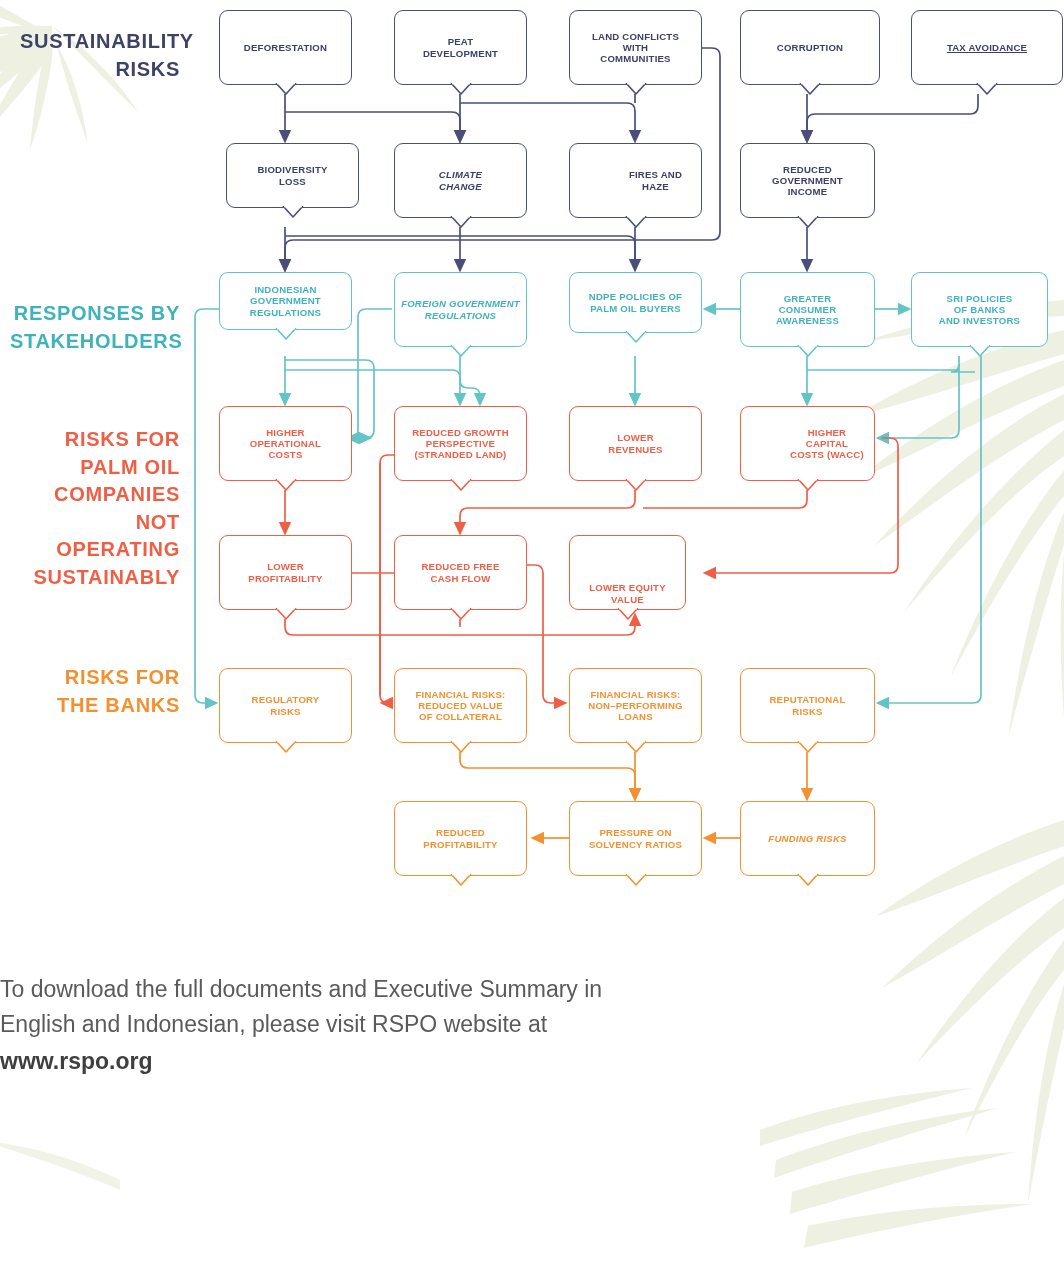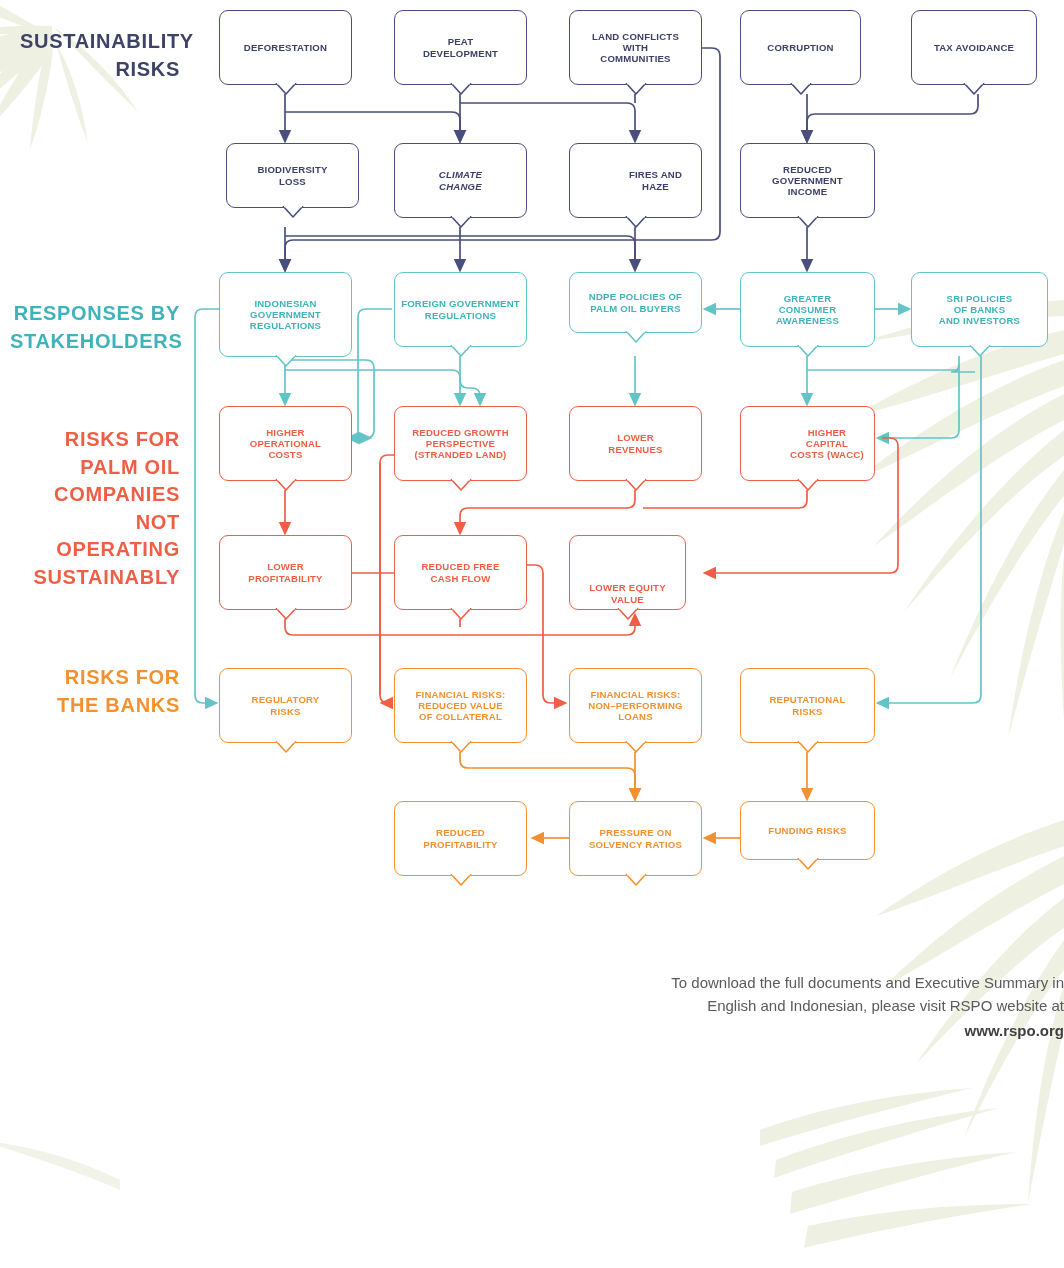--- a/index.html
+++ b/index.html
@@ -36,22 +36,22 @@
     position:absolute;text-align:right;font-weight:700;
     letter-spacing:.7px;line-height:1.38;font-size:20px;z-index:6;
   }
   .tl-risks {color:#3d4266;}
   .tl-resp  {color:#3fb3ba;}
   .tl-palm  {color:#ef5f46;}
   .tl-bank  {color:#f39130;}
 
   
   .footer-text{
-    position:absolute;left:0;right:0;top:972px;text-align:right;
-    color:#5a5a5a;font-size:15px;line-height:1.52;font-weight:400;
+    position:absolute;left:0;right:0;top:972px;text-align:left;
+    color:#5a5a5a;font-size:23px;line-height:1.52;font-weight:400;
   }
   .footer-text .url{display:block;font-weight:700;color:#3f3f3f;margin-top:2px;}
 
   
   .logos{position:absolute;left:0;right:0;top:1110px;height:130px;}
 </style>
 </head>
 <body>
 
 <div id="stage">
@@ -260,28 +260,28 @@
       </div>
       <div class="node tier-risk" style="left: 569px; top: 10px; width: 133px; height: 75px;">
         <span>LAND CONFLICTS
 WITH
 COMMUNITIES</span>
         <svg class="notchsvg" width="22" height="13" viewBox="0 0 22 13">
           <path d="M1,0 L11,11 L21,0" fill="#ffffff" stroke="#4a4e7c" stroke-width="1.6" stroke-linejoin="round"></path>
           <path d="M2,0 H20" stroke="#ffffff" stroke-width="2.6"></path>
         </svg>
       </div>
-      <div class="node tier-risk" style="left: 740px; top: 10px; width: 121px; height: 75px;">
+      <div class="node tier-risk" style="left: 740px; top: 10px; width: 140px; height: 75px;">
         <span>CORRUPTION</span>
         <svg class="notchsvg" width="22" height="13" viewBox="0 0 22 13">
           <path d="M1,0 L11,11 L21,0" fill="#ffffff" stroke="#4a4e7c" stroke-width="1.6" stroke-linejoin="round"></path>
           <path d="M2,0 H20" stroke="#ffffff" stroke-width="2.6"></path>
         </svg>
       </div>
-      <div class="node tier-risk" style="left: 911px; top: 10px; width: 126px; height: 75px;">
+      <div class="node tier-risk" style="left: 911px; top: 10px; width: 152px; height: 75px; text-decoration: underline;">
         <span>TAX AVOIDANCE</span>
         <svg class="notchsvg" width="22" height="13" viewBox="0 0 22 13">
           <path d="M1,0 L11,11 L21,0" fill="#ffffff" stroke="#4a4e7c" stroke-width="1.6" stroke-linejoin="round"></path>
           <path d="M2,0 H20" stroke="#ffffff" stroke-width="2.6"></path>
         </svg>
       </div>
       <div class="node tier-risk" style="left: 206px; top: 143px; width: 133px; height: 65px; margin-left: 20px;">
         <span>BIODIVERSITY
 LOSS</span>
         <svg class="notchsvg" width="22" height="13" viewBox="0 0 22 13">
@@ -307,30 +307,30 @@
       </div>
       <div class="node tier-risk" style="left: 740px; top: 143px; width: 135px; height: 75px;">
         <span>REDUCED
 GOVERNMENT
 INCOME</span>
         <svg class="notchsvg" width="22" height="13" viewBox="0 0 22 13">
           <path d="M1,0 L11,11 L21,0" fill="#ffffff" stroke="#4a4e7c" stroke-width="1.6" stroke-linejoin="round"></path>
           <path d="M2,0 H20" stroke="#ffffff" stroke-width="2.6"></path>
         </svg>
       </div>
-      <div class="node tier-resp" style="left: 219px; top: 272px; width: 133px; height: 85px;">
+      <div class="node tier-resp" style="left: 219px; top: 272px; width: 133px; height: 58px;">
         <span>INDONESIAN
 GOVERNMENT
 REGULATIONS</span>
         <svg class="notchsvg" width="22" height="13" viewBox="0 0 22 13">
           <path d="M1,0 L11,11 L21,0" fill="#ffffff" stroke="#63c4c8" stroke-width="1.6" stroke-linejoin="round"></path>
           <path d="M2,0 H20" stroke="#ffffff" stroke-width="2.6"></path>
         </svg>
       </div>
-      <div class="node tier-resp" style="left: 394px; top: 272px; width: 133px; height: 75px;">
+      <div class="node tier-resp" style="left: 394px; top: 272px; width: 133px; height: 75px; font-style: italic;">
         <span>FOREIGN GOVERNMENT
 REGULATIONS</span>
         <svg class="notchsvg" width="22" height="13" viewBox="0 0 22 13">
           <path d="M1,0 L11,11 L21,0" fill="#ffffff" stroke="#63c4c8" stroke-width="1.6" stroke-linejoin="round"></path>
           <path d="M2,0 H20" stroke="#ffffff" stroke-width="2.6"></path>
         </svg>
       </div>
       <div class="node tier-resp" style="left: 569px; top: 272px; width: 133px; height: 61px;">
         <span>NDPE POLICIES OF
 PALM OIL BUYERS</span>
@@ -458,21 +458,21 @@
         </svg>
       </div>
       <div class="node tier-bank" style="left: 569px; top: 801px; width: 133px; height: 75px;">
         <span>PRESSURE ON
 SOLVENCY RATIOS</span>
         <svg class="notchsvg" width="22" height="13" viewBox="0 0 22 13">
           <path d="M1,0 L11,11 L21,0" fill="#ffffff" stroke="#f39130" stroke-width="1.6" stroke-linejoin="round"></path>
           <path d="M2,0 H20" stroke="#ffffff" stroke-width="2.6"></path>
         </svg>
       </div>
-      <div class="node tier-bank" style="left: 740px; top: 801px; width: 135px; height: 59px;">
+      <div class="node tier-bank" style="left: 740px; top: 801px; width: 135px; height: 75px; font-style: italic;">
         <span>FUNDING RISKS</span>
         <svg class="notchsvg" width="22" height="13" viewBox="0 0 22 13">
           <path d="M1,0 L11,11 L21,0" fill="#ffffff" stroke="#f39130" stroke-width="1.6" stroke-linejoin="round"></path>
           <path d="M2,0 H20" stroke="#ffffff" stroke-width="2.6"></path>
         </svg>
       </div>
     </div>
 
   <div class="footer-text">
     <span>To download the full documents and Executive Summary in</span><br>

